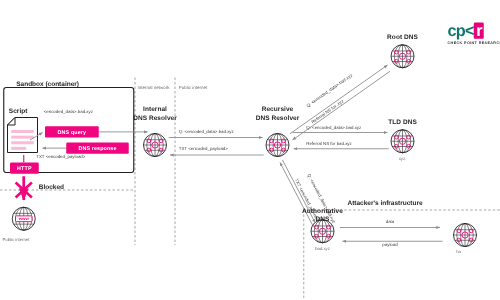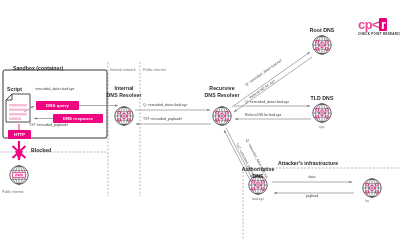--- a/index.html
+++ b/index.html
@@ -32,21 +32,21 @@
     font-weight:bold;
     letter-spacing:.1px;
     display:flex;align-items:center;justify-content:center;
     border-radius:1px;
     height:9px;
   }
 
   
   #logo{position:absolute;right:-2px;top:18px;text-align:left;}
   #logo .lg1{font-size:13px;font-weight:bold;color:#231f20;letter-spacing:-0.6px;line-height:13px;}
-  #logo .lg1 .lt{color:#ec4899;}
+  #logo .lg1 .lt{color:#0f766e;}
   #logo .mark{
     display:inline-block;background:#e5007d;color:#fff;
     padding:0 2px;border-radius:1px;font-size:13px;font-weight:bold;
   }
   #logo .lg2{font-size:2.9px;font-weight:bold;color:#231f20;letter-spacing:.35px;margin-top:1px;}
 </style>
 </head>
 <body>
 
 <div id="stage">

